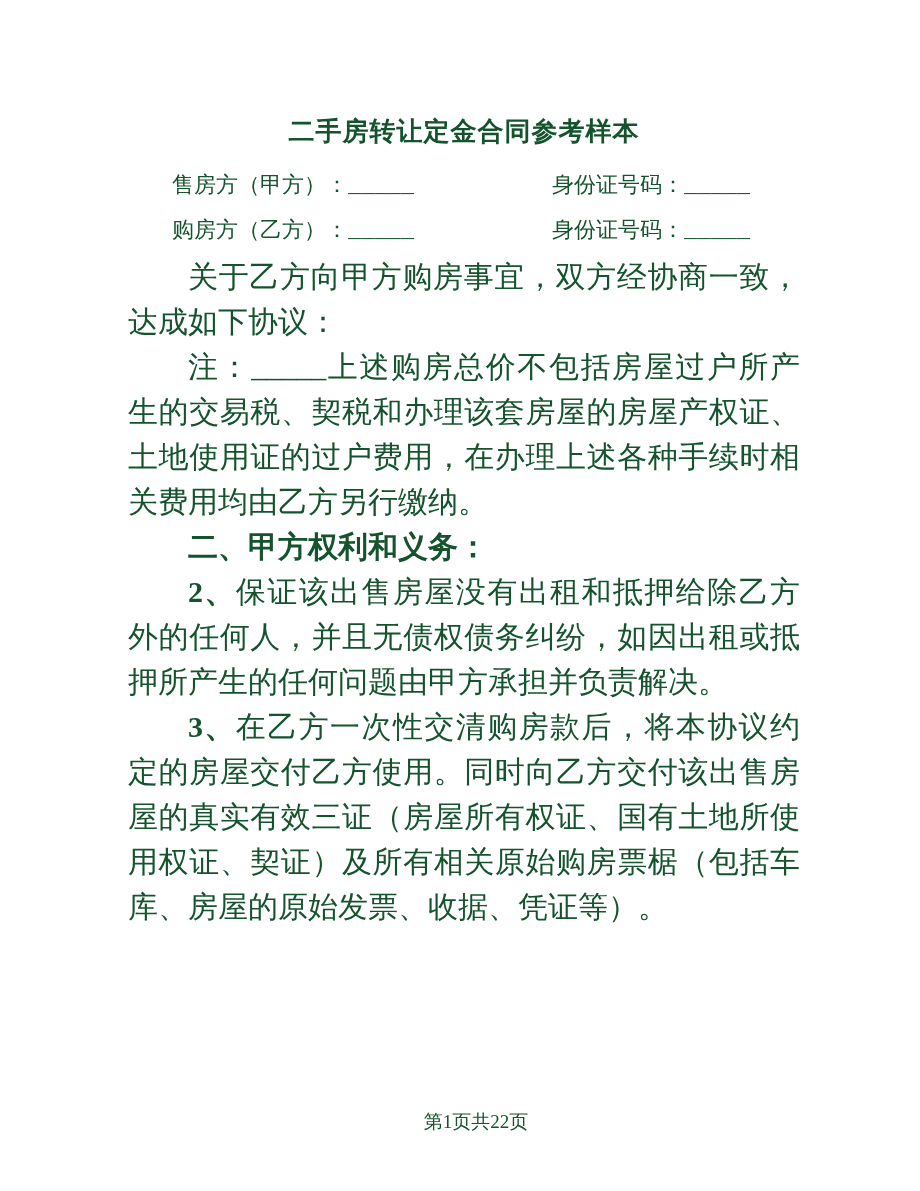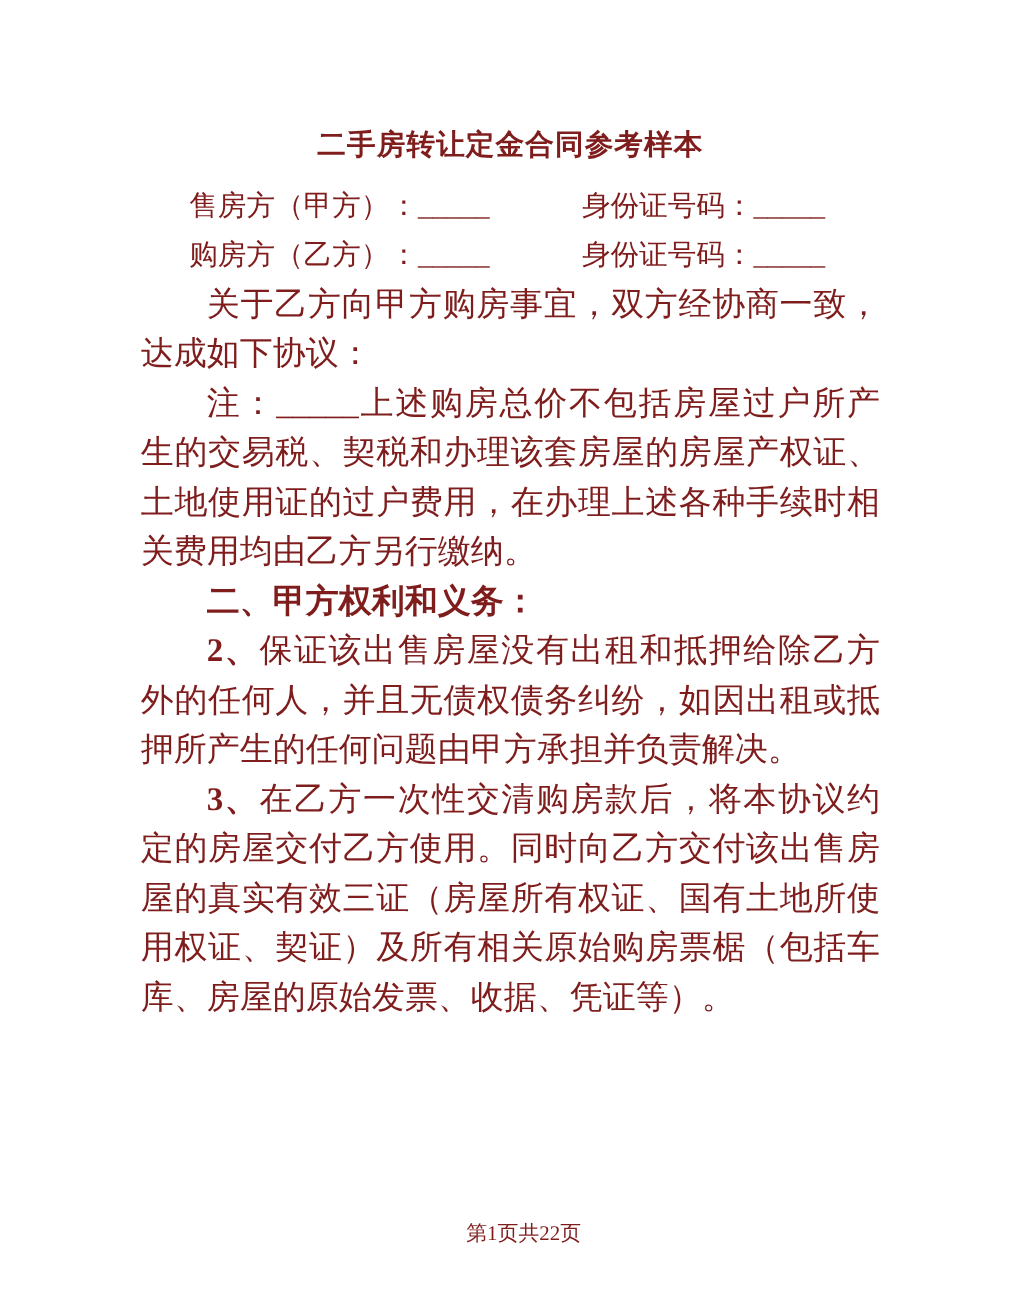--- a/index.html
+++ b/index.html
@@ -5,43 +5,44 @@
   html, body {
     margin: 0;
     padding: 0;
     background: #ffffff;
   }
   .page {
     position: relative;
     width: 920px;
     height: 1191px;
     background: #ffffff;
-    color: #7f1d1d;
+    color: #14532d;
     font-family: "Liberation Serif", "DejaVu Serif", serif;
     overflow: hidden;
   }
   .content {
     position: absolute;
     top: 112px;
     left: 128px;
     width: 672px;
   }
   .doc-title {
     margin: 0 0 12px 0;
     font-size: 26px;
     font-weight: bold;
     line-height: 40px;
     text-align: center;
     letter-spacing: 1px;
   }
   .party-row {
     display: flex;
-    font-size: 26px;
+    font-size: 22px;
     line-height: 45px;
     padding-left: 44px;
+    font-family: Liberation Mono, monospace;
   }
   .party-right {
     margin-left: auto;
     margin-right: 50px;
   }
   p.line {
     margin: 0;
     font-size: 30px;
     line-height: 45px;
     text-align: justify;

